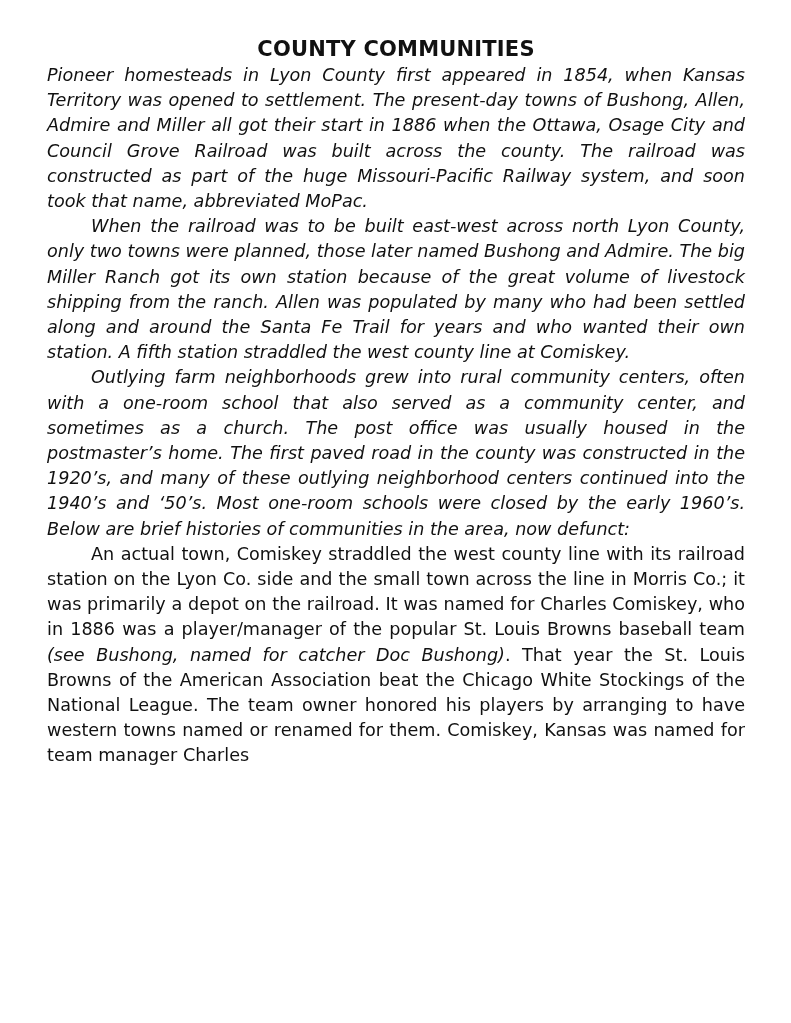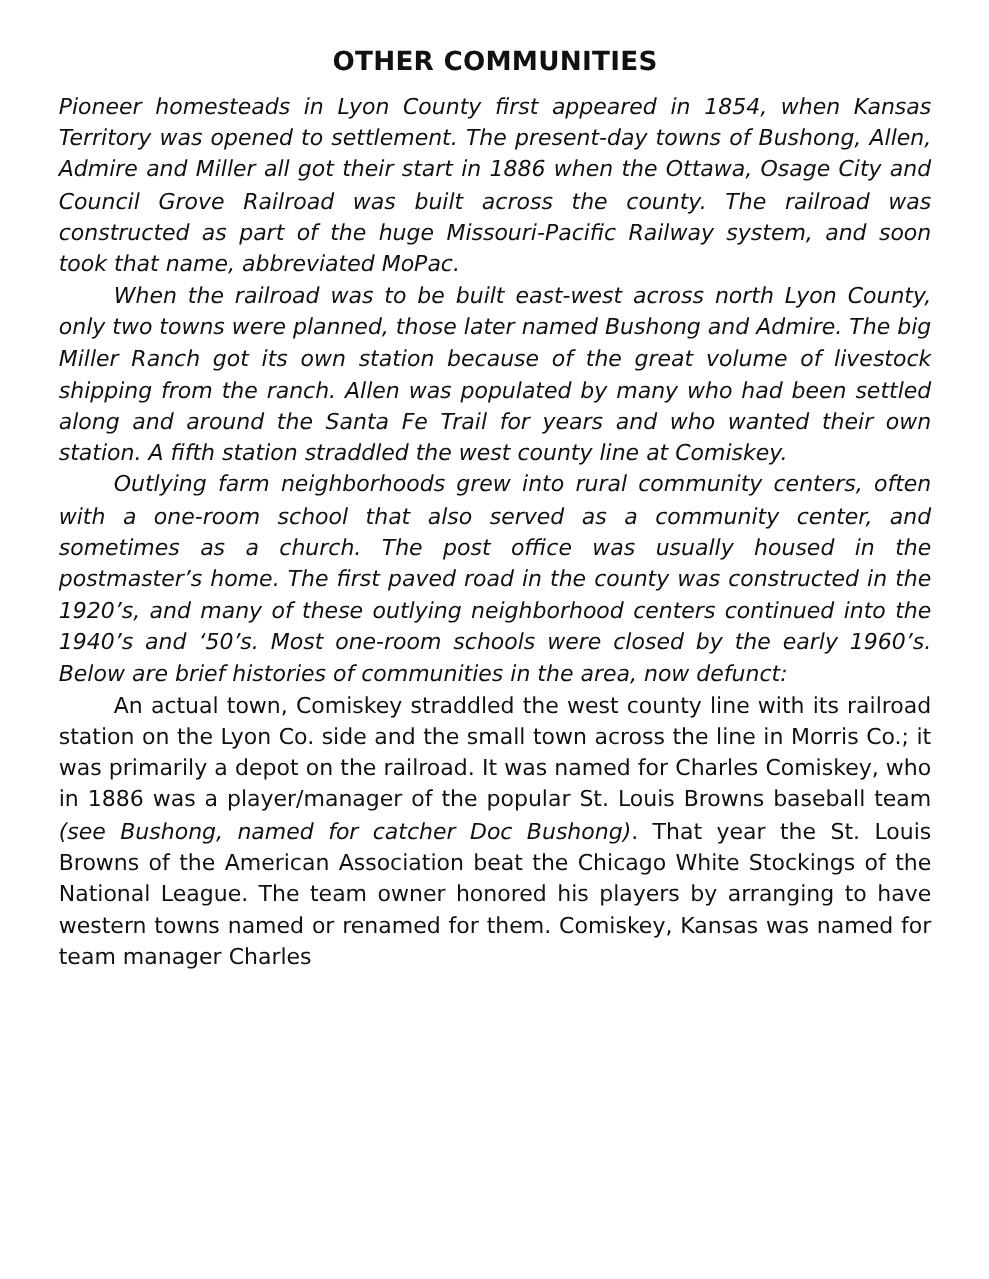--- a/index.html
+++ b/index.html
@@ -1,31 +1,31 @@
 <!DOCTYPE html>
 <html><head>
 <meta charset="utf-8">
 <style>
   html, body { margin: 0; padding: 0; background: #ffffff; }
   body { width: 791px; height: 1023px; overflow: hidden; position: relative; color: #111; }
   .page { position: absolute; left: 47px; top: 35px; width: 698px; font-family: "DejaVu Sans", sans-serif; }
   .title { text-align: center; font-weight: bold; font-size: 21px; line-height: 28px; margin: 0; letter-spacing: 0.2px; }
-  .intro { margin-top: 11px; }
+  .intro { }
   .p { margin: 0; font-size: 17.6px; line-height: 25.2px; text-align: justify; text-align-last: left; }
   .p.italic { font-style: italic; }
   .p.indent { text-indent: 44px; }
   .section-title { text-align: center; font-weight: bold; font-size: 20px; line-height: 26px; margin: 29px 0 0 0; }
   .em { font-style: italic; }
 </style>
 </head>
 <body>
 
 <div class="page">
   <h1 class="title">
-    <span>OTHER COMMUNITIES</span><br>
+    <span>COUNTY COMMUNITIES</span><br>
   </h1>
 
   <div class="intro">
     <p class="p italic">Pioneer homesteads in Lyon County first appeared in 1854, when Kansas Territory was opened to settlement. The present-day towns of Bushong, Allen, Admire and Miller all got their start in 1886 when the Ottawa, Osage City and Council Grove Railroad was built across the county.  The railroad was constructed as part of the huge Missouri-Pacific Railway system, and soon took that name, abbreviated MoPac.</p>
     <p class="p italic indent">When the railroad was to be built east-west across north Lyon County, only two towns were planned, those later named Bushong and Admire.  The big Miller Ranch got its own station because of the great volume of livestock shipping from the ranch.  Allen was populated by many who had been settled along and around the Santa Fe Trail for years and who wanted their own station.  A fifth station straddled the west county line at Comiskey.</p>
     <p class="p italic indent">Outlying farm neighborhoods grew into rural community centers, often with a one-room school that also served as a community center, and sometimes as a church.  The post office was usually housed in the postmaster’s home.  The first paved road in the county was constructed in the 1920’s, and many of these outlying neighborhood centers continued into the 1940’s and ‘50’s.  Most one-room schools were closed by the early 1960’s.  Below are brief histories of communities in the area, now defunct:</p>
   </div>
 
 
   <p class="p indent"><span>An actual town, Comiskey straddled the west county line with its railroad station on the Lyon Co. side and the small town across the line in Morris Co.; it was primarily a depot on the railroad.  It was named for Charles Comiskey, who in 1886 was a player/manager of the popular St. Louis Browns baseball team </span><span class="em">(see Bushong, named for catcher Doc Bushong)</span><span>.  That year the St. Louis Browns of the American Association beat the Chicago White Stockings of the National League.  The team owner honored his players by arranging to have western towns named or renamed for them.  Comiskey, Kansas was named for team manager Charles</span></p>

